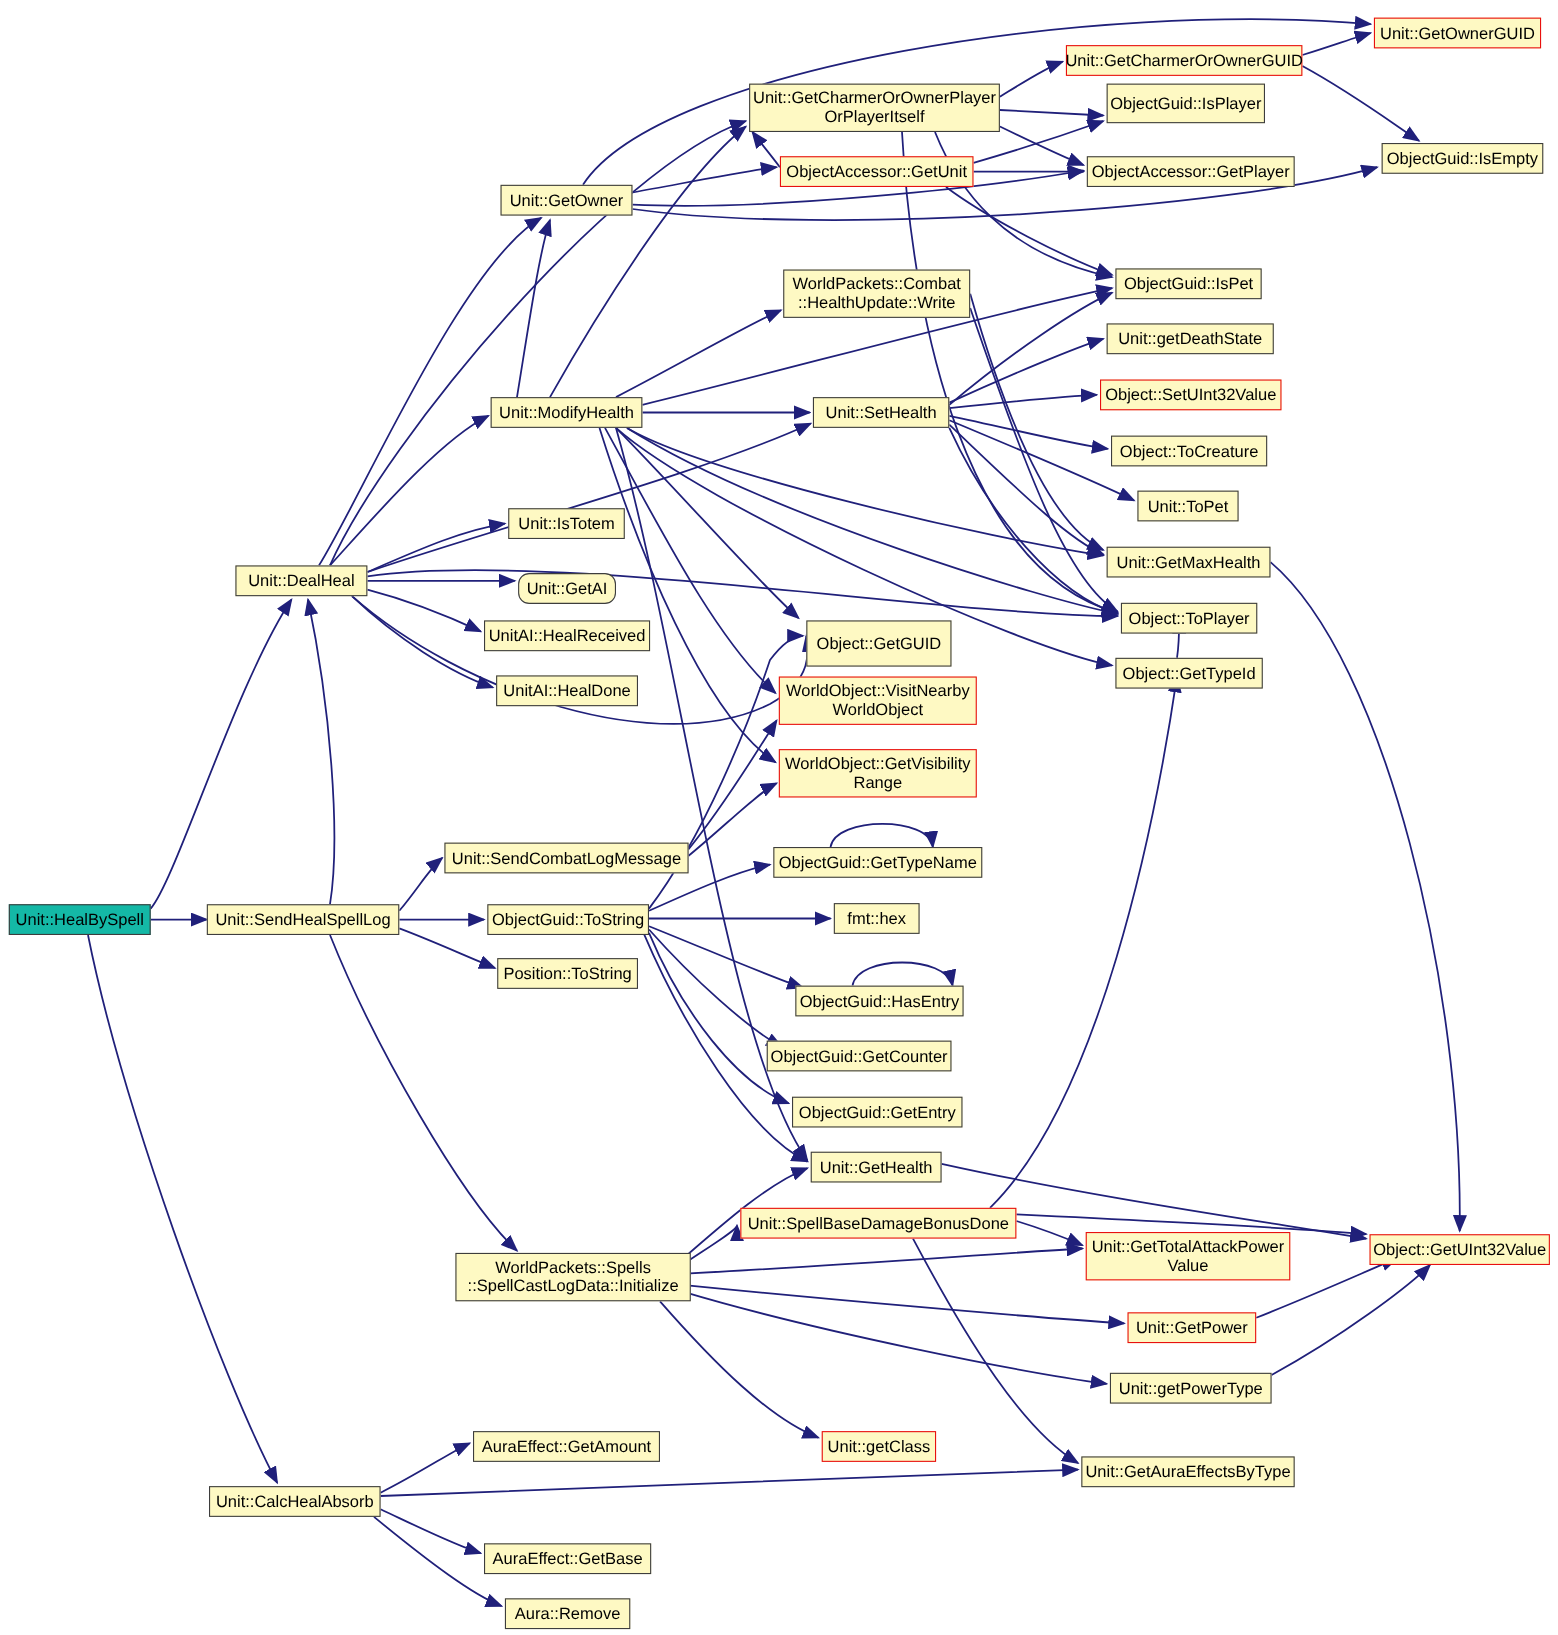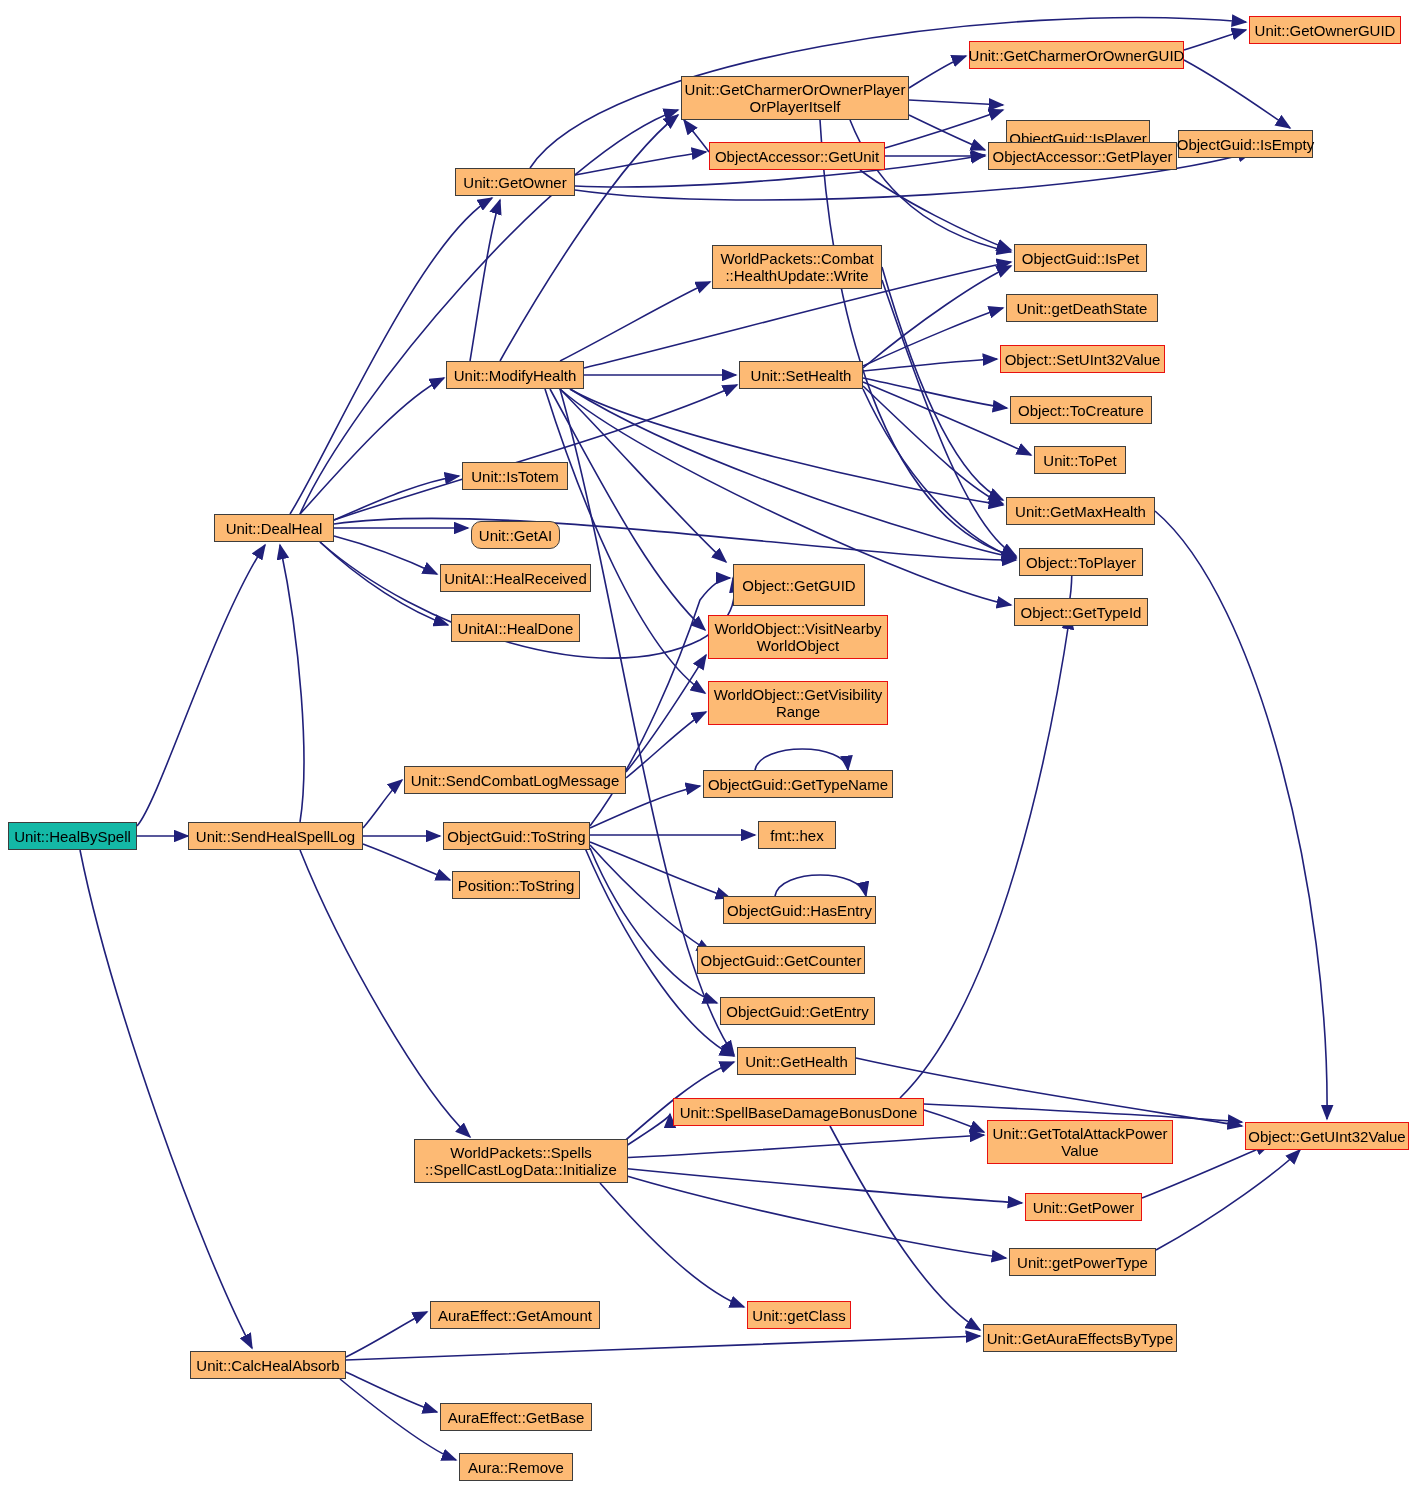--- a/index.html
+++ b/index.html
@@ -25,21 +25,21 @@
     height: 1486px;
     pointer-events: none;
   }
   .node {
     position: absolute;
     box-sizing: border-box;
     display: flex;
     align-items: center;
     justify-content: center;
     text-align: center;
-    background: #fdba74;
+    background: #fef9c3;
     border: 1px solid #3d3d3d;
     color: #000000;
     font-size: 15px;
     line-height: 17px;
     letter-spacing: 0px;
     white-space: pre-line;
     padding: 0 4px;
     z-index: 5;
   }
   .node.red {
@@ -156,23 +156,23 @@
       <div class="node" style="left: 446px; top: 361px; width: 138px; height: 28px;">Unit::ModifyHealth</div>
       <div class="node" style="left: 462px; top: 462px; width: 106px; height: 28px;">Unit::IsTotem</div>
       <div class="node" style="left: 471px; top: 521px; width: 89px; height: 28px; border-radius: 10px;">Unit::GetAI</div>
       <div class="node" style="left: 440px; top: 564px; width: 151px; height: 28px;">UnitAI::HealReceived</div>
       <div class="node" style="left: 451px; top: 614px; width: 129px; height: 28px;">UnitAI::HealDone</div>
       <div class="node" style="left: 681px; top: 76px; width: 228px; height: 44px;">Unit::GetCharmerOrOwnerPlayer
 OrPlayerItself</div>
       <div class="node red" style="left: 709px; top: 142px; width: 176px; height: 28px;">ObjectAccessor::GetUnit</div>
       <div class="node red" style="left: 969px; top: 41px; width: 215px; height: 28px;">Unit::GetCharmerOrOwnerGUID</div>
       <div class="node red" style="left: 1249px; top: 16px; width: 152px; height: 28px;">Unit::GetOwnerGUID</div>
-      <div class="node" style="left: 1006px; top: 76px; width: 144px; height: 36px; margin-top: 44px;">ObjectGuid::IsPlayer</div>
+      <div class="node" style="left: 1006px; top: 76px; width: 144px; height: 36px;">ObjectGuid::IsPlayer</div>
       <div class="node" style="left: 988px; top: 142px; width: 189px; height: 28px;">ObjectAccessor::GetPlayer</div>
-      <div class="node" style="left: 1178px; top: 130px; width: 135px; height: 28px;">ObjectGuid::IsEmpty</div>
+      <div class="node" style="left: 1256px; top: 130px; width: 147px; height: 28px;">ObjectGuid::IsEmpty</div>
       <div class="node" style="left: 712px; top: 245px; width: 170px; height: 44px;">WorldPackets::Combat
 ::HealthUpdate::Write</div>
       <div class="node" style="left: 1014px; top: 244px; width: 133px; height: 28px;">ObjectGuid::IsPet</div>
       <div class="node" style="left: 1006px; top: 294px; width: 152px; height: 28px;">Unit::getDeathState</div>
       <div class="node red" style="left: 1000px; top: 345px; width: 165px; height: 28px;">Object::SetUInt32Value</div>
       <div class="node" style="left: 739px; top: 361px; width: 124px; height: 28px;">Unit::SetHealth</div>
       <div class="node" style="left: 1010px; top: 396px; width: 142px; height: 28px;">Object::ToCreature</div>
       <div class="node" style="left: 1034px; top: 446px; width: 92px; height: 28px;">Unit::ToPet</div>
       <div class="node" style="left: 1006px; top: 497px; width: 149px; height: 28px;">Unit::GetMaxHealth</div>
       <div class="node" style="left: 1019px; top: 548px; width: 124px; height: 28px;">Object::ToPlayer</div>

